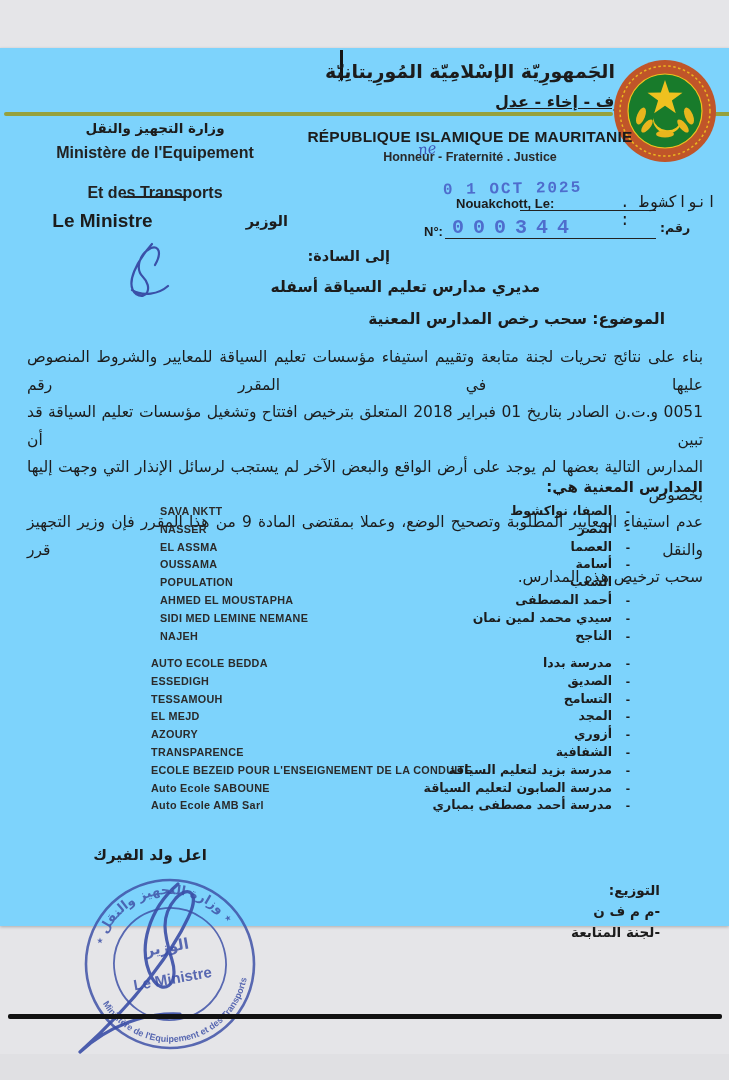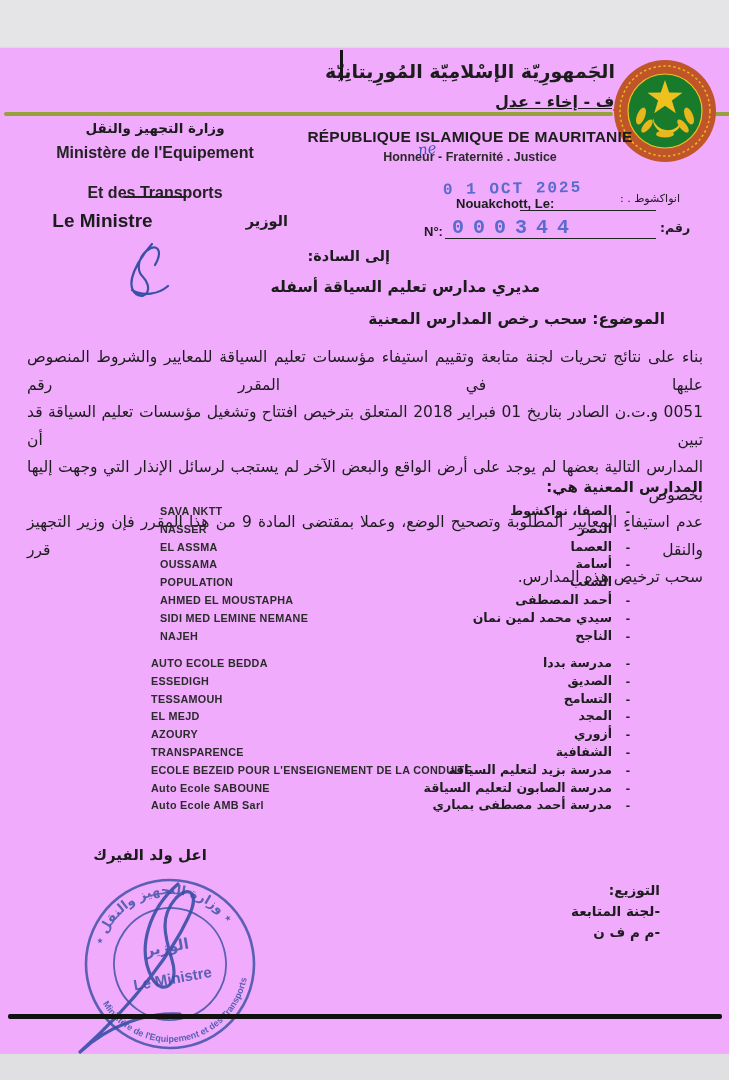--- a/index.html
+++ b/index.html
@@ -5,22 +5,22 @@
   html,body{margin:0;padding:0;}
   body{
     width:729px;height:1080px;
     background:#e5e5e8;
     font-family:"Liberation Sans",sans-serif;
     color:#1c1c1c;
     overflow:hidden;
     position:relative;
   }
   .page{
-    position:absolute;left:0;top:48px;width:729px;height:1006px;
-    background:#f0abfc;
+    position:absolute;left:0;top:48px;width:729px;height:878px;
+    background:#7dd3fc;
     box-shadow:0 1px 3px rgba(0,0,0,.25);
   }
   .abs{position:absolute;}
   .ar{font-family:"DejaVu Sans",sans-serif;direction:rtl;unicode-bidi:plaintext;}
   .b{font-weight:700;}
   
   .ar-title{left:300px;top:12px;width:340px;text-align:center;font-size:19px;font-weight:700;letter-spacing:.5px;}
   .ar-motto{left:300px;top:44px;width:340px;text-align:right;font-size:16px;font-weight:700;text-decoration:underline;}
   .olive-line{left:4px;top:64px;width:609px;height:4px;background:#96a13c;border-radius:2px;}
   .olive-dash{left:713px;top:64px;width:16px;height:4px;background:#96a13c;}
@@ -31,21 +31,21 @@
   
   .min-ar{left:30px;top:72px;width:250px;text-align:center;font-size:13.5px;font-weight:700;}
   .min-fr1{left:15px;top:96px;width:280px;text-align:center;font-size:16px;font-weight:700;color:#222;}
   .min-fr2{left:15px;top:136px;width:280px;text-align:center;font-size:16px;font-weight:700;color:#222;}
   .min-underline{left:124px;top:148px;width:62px;height:2px;background:#222;}
   .le-ministre{left:15px;top:162px;width:175px;text-align:center;font-size:19px;font-weight:700;}
   .minister-ar{left:218px;top:165px;width:70px;font-size:14.5px;font-weight:700;}
   
   .nkt-label{left:424px;top:148px;font-size:13px;font-weight:700;padding-left:32px;}
   .nkt-line{left:520px;top:146px;width:136px;border-bottom:1.6px solid #222;height:16px;}
-  .nkt-ar{left:620px;top:144px;width:100px;font-size:11px;text-align:left;}
+  .nkt-ar{left:620px;top:144px;width:100px;font-size:16px;text-align:left;font-family:Liberation Mono, monospace;}
   .date-stamp{left:443px;top:132px;color:#4a63c8;font-family:"Liberation Mono",monospace;font-weight:700;font-size:16px;letter-spacing:2px;transform:rotate(-1deg);opacity:.9;}
   .num-label{left:424px;top:176px;font-size:13px;font-weight:700;}
   .num-line{left:445px;top:174px;width:211px;border-bottom:1.6px solid #222;height:16px;}
   .num-ar{left:660px;top:172px;width:60px;font-size:12.5px;font-weight:700;text-align:left;}
   .num-stamp{left:452px;top:168px;color:#4a63c8;font-family:"Liberation Mono",monospace;font-weight:700;font-size:20px;letter-spacing:9px;opacity:.9;}
   
   .to-line{left:200px;top:200px;width:190px;text-align:right;font-size:14.5px;font-weight:700;}
   .recipient{left:240px;top:230px;width:300px;text-align:right;font-size:15.5px;font-weight:700;}
   .subject{left:330px;top:262px;width:335px;text-align:right;font-size:15.5px;font-weight:700;}
   
@@ -245,22 +245,22 @@
         <textPath href="#arcBot" startOffset="50%" text-anchor="middle">Ministère de l'Equipement et des Transports</textPath>
       </text>
       <text x="142" y="86" text-anchor="middle" font-size="15" fill="#4053a8" stroke="none" font-family="DejaVu Sans, sans-serif" font-weight="bold">الوزير</text>
       <text x="142" y="118" text-anchor="middle" font-size="15" fill="#4053a8" stroke="none" font-family="Liberation Sans, sans-serif" font-weight="bold">Le Ministre</text>
     </g>
     <path d="M150,18 C122,42 108,82 124,112 C134,130 152,120 144,94 C136,68 132,50 148,32 C162,18 172,28 160,52 C146,82 112,132 52,186 M52,186 C80,160 118,146 152,148" fill="none" stroke="#3a4ea6" stroke-width="3.2" stroke-linecap="round" opacity=".9"></path>
   </svg>
 
   <div class="abs dist ar">
     <div>التوزيع:</div>
+    <div>-م م ف ن</div>
     <div>-لجنة المتابعة</div>
-    <div>-م م ف ن</div>
   </div>
 
   <div class="abs foot-rule"></div>
   <div class="abs footer-text">
     <span>Tel : 00 (222) 45 25 19 61 - Fax : 00 ( 222 ) 45 25 18 15 - BP 6808</span>
     <span>Nouakchott - Mauritanie</span>
   </div>
 
 </div>
 

